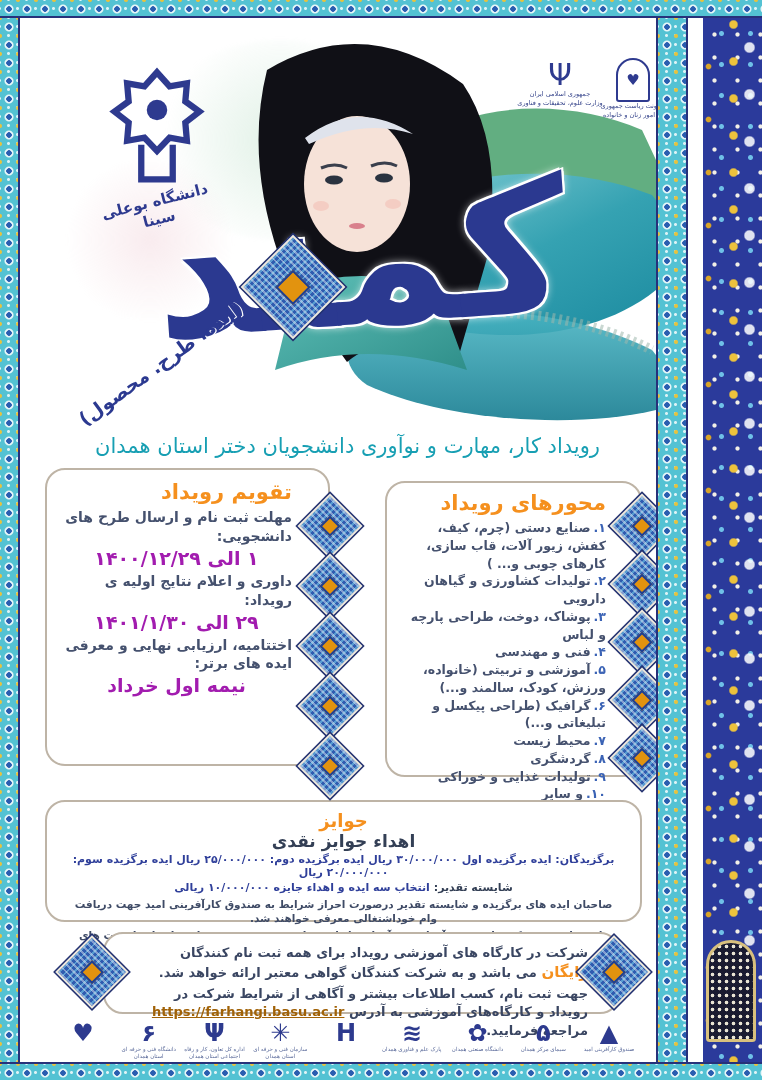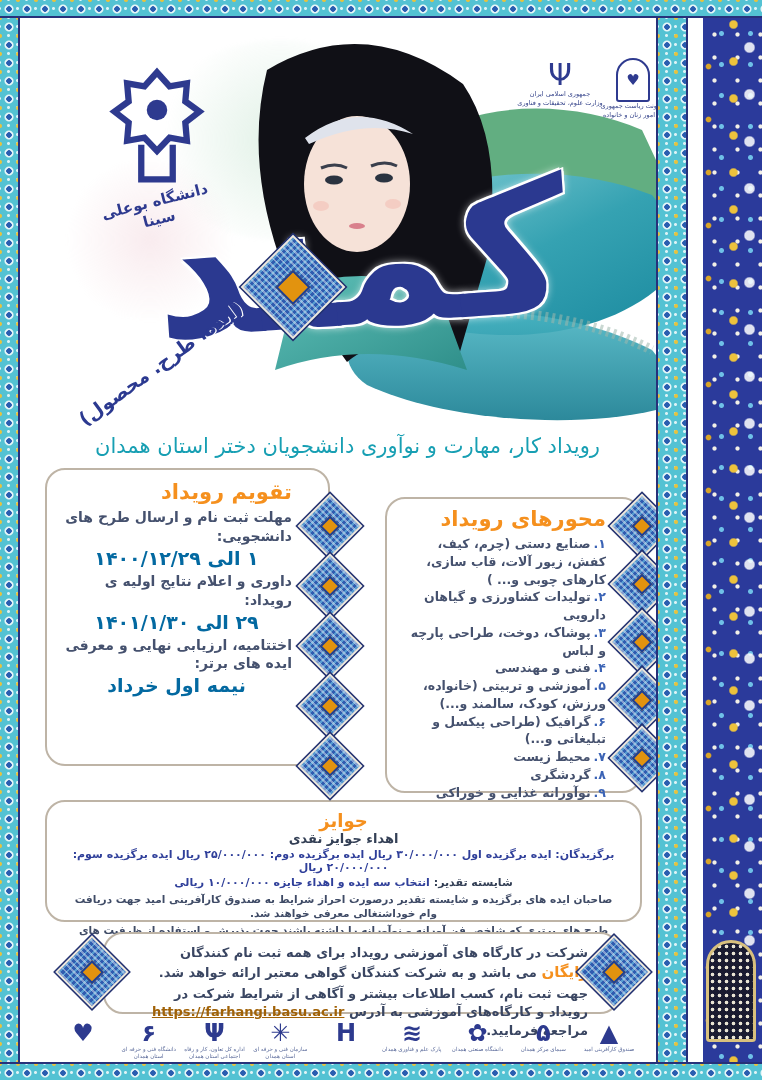--- a/index.html
+++ b/index.html
@@ -67,33 +67,33 @@
       font-size:185px;line-height:1;font-weight:bold;color:#2b3990;transform:rotate(-4deg);
       text-shadow:2px 2px 0 #fff,-2px -2px 0 #fff,2px -2px 0 #fff,-2px 2px 0 #fff,0 0 10px #fff;}
   .tagline{position:absolute;left:62px;top:352px;z-index:8;color:#2b3990;font-size:19px;font-weight:bold;
       transform:rotate(-36deg);text-shadow:1px 1px 0 #fff;}
   .subtitle{position:absolute;left:55px;top:434px;width:585px;text-align:center;z-index:8;
       color:#179fb3;font-size:21px;font-weight:normal;}
 
   
   .box{position:absolute;background:#fff;border:2px solid #beb4a6;border-radius:20px;z-index:10;}
   .box-calendar{left:45px;top:468px;width:285px;height:298px;padding:10px 36px 8px 14px;}
-  .box-topics{left:385px;top:497px;width:257px;height:296px;padding:8px 34px 6px 12px;}
+  .box-topics{left:385px;top:481px;width:257px;height:296px;padding:8px 34px 6px 12px;}
   .box-prizes{left:45px;top:800px;width:597px;height:122px;padding:8px 18px;text-align:center;}
   .box-reg{left:103px;top:932px;width:517px;height:82px;padding:8px 30px;text-align:right;}
 
   .box-header{color:#f5901e;font-size:21px;font-weight:bold;margin:0 0 4px;}
   .cal-label{color:#45516e;font-size:14px;line-height:1.35;font-weight:bold;}
-  .cal-value{color:#0369a1;font-size:19px;font-weight:bold;text-align:center;margin:1px 0 3px;}
+  .cal-value{color:#a21caf;font-size:19px;font-weight:bold;text-align:center;margin:1px 0 3px;}
 
   .topics-list{margin:0;padding:0;list-style:none;}
   .topics-list li{color:#45516e;font-size:12.5px;line-height:1.42;font-weight:bold;text-align:right;}
   .topics-list .num{color:#3b63b5;margin-left:3px;}
 
-  .prize-sub{color:#333f55;font-size:13px;font-weight:bold;margin:0;}
+  .prize-sub{color:#333f55;font-size:17px;font-weight:bold;margin:0;}
   .prize-line{color:#2f3f9a;font-size:11px;font-weight:bold;margin:2px 0;}
   .prize-label{color:#333f55;}
   .prize-note{color:#3f4b66;font-size:10.5px;font-weight:bold;line-height:1.35;margin:3px 0;}
 
   .reg-p{color:#3a4662;font-size:13px;font-weight:bold;line-height:1.4;margin:2px 0;}
   .reg-hl{color:#f5901e;font-size:15px;}
   .reg-url{color:#a16207;direction:ltr;unicode-bidi:embed;text-decoration:underline;}
 
   
   .footer-logos{position:absolute;left:52px;top:1020px;width:588px;height:42px;display:flex;
@@ -214,21 +214,21 @@
     <div class="box-header">محورهای رویداد</div>
     <ul class="topics-list">
       <li><span class="num">۱.</span><span>صنایع دستی (چرم، کیف، کفش، زیور آلات، قاب سازی، کارهای چوبی و... )</span></li>
       <li><span class="num">۲.</span><span>تولیدات کشاورزی و گیاهان دارویی</span></li>
       <li><span class="num">۳.</span><span>پوشاک، دوخت، طراحی پارچه و لباس</span></li>
       <li><span class="num">۴.</span><span>فنی و مهندسی</span></li>
       <li><span class="num">۵.</span><span>آموزشی و تربیتی (خانواده، ورزش، کودک، سالمند و...)</span></li>
       <li><span class="num">۶.</span><span>گرافیک (طراحی پیکسل و تبلیغاتی و...)</span></li>
       <li><span class="num">۷.</span><span>محیط زیست</span></li>
       <li><span class="num">۸.</span><span>گردشگری</span></li>
-      <li><span class="num">۹.</span><span>نوآورانه غذایی و خوراکی</span></li>
+      <li><span class="num">۹.</span><span>تولیدات غذایی و خوراکی</span></li>
       <li><span class="num">۱۰.</span><span>و سایر</span></li>
     </ul>
   </div>
   <span class="gem s46" style="left:619px;top:503px;">
       <span class="core"></span>
     </span>
   <span class="gem s46" style="left:619px;top:561px;">
       <span class="core"></span>
     </span>
   <span class="gem s46" style="left:619px;top:619px;">

